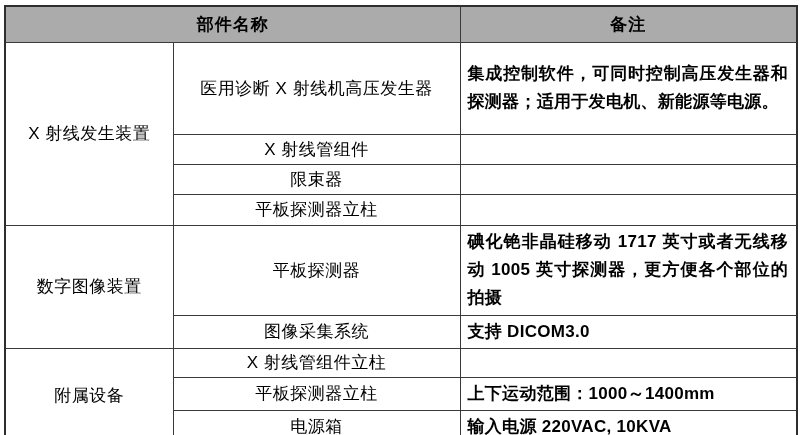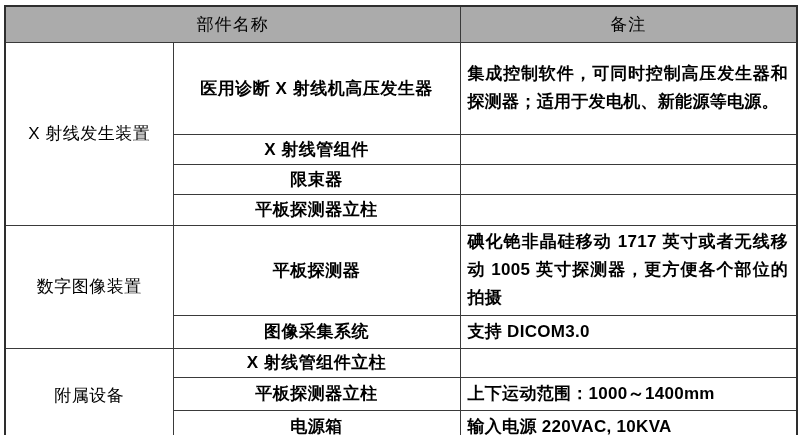--- a/index.html
+++ b/index.html
@@ -23,38 +23,38 @@
   }
   .spec-table th,
   .spec-table td {
     border: 1px solid #3a3a3a;
     font-size: 17px;
     overflow: hidden;
     padding: 0;
   }
   .spec-table th {
     background: #ababab;
-    font-weight: 400;
+    font-weight: 700;
     text-align: center;
     letter-spacing: 1px;
   }
   tr.h-header { height: 36px; }
   tr.h-tall   { height: 92px; }
   tr.h-reg    { height: 30px; }
   td.group-cell {
     text-align: center;
     vertical-align: middle;
     font-weight: 400;
     letter-spacing: 0.5px;
     margin-left: 36px;
   }
   td.part-cell {
     text-align: center;
     vertical-align: middle;
-    font-weight: 700;
+    font-weight: 400;
     letter-spacing: 0.5px;
   }
   td.remark-cell {
     text-align: left;
     vertical-align: middle;
     font-weight: 600;
     padding: 2px 8px 2px 7px;
     line-height: 28px;
     letter-spacing: 0.3px;
   }

